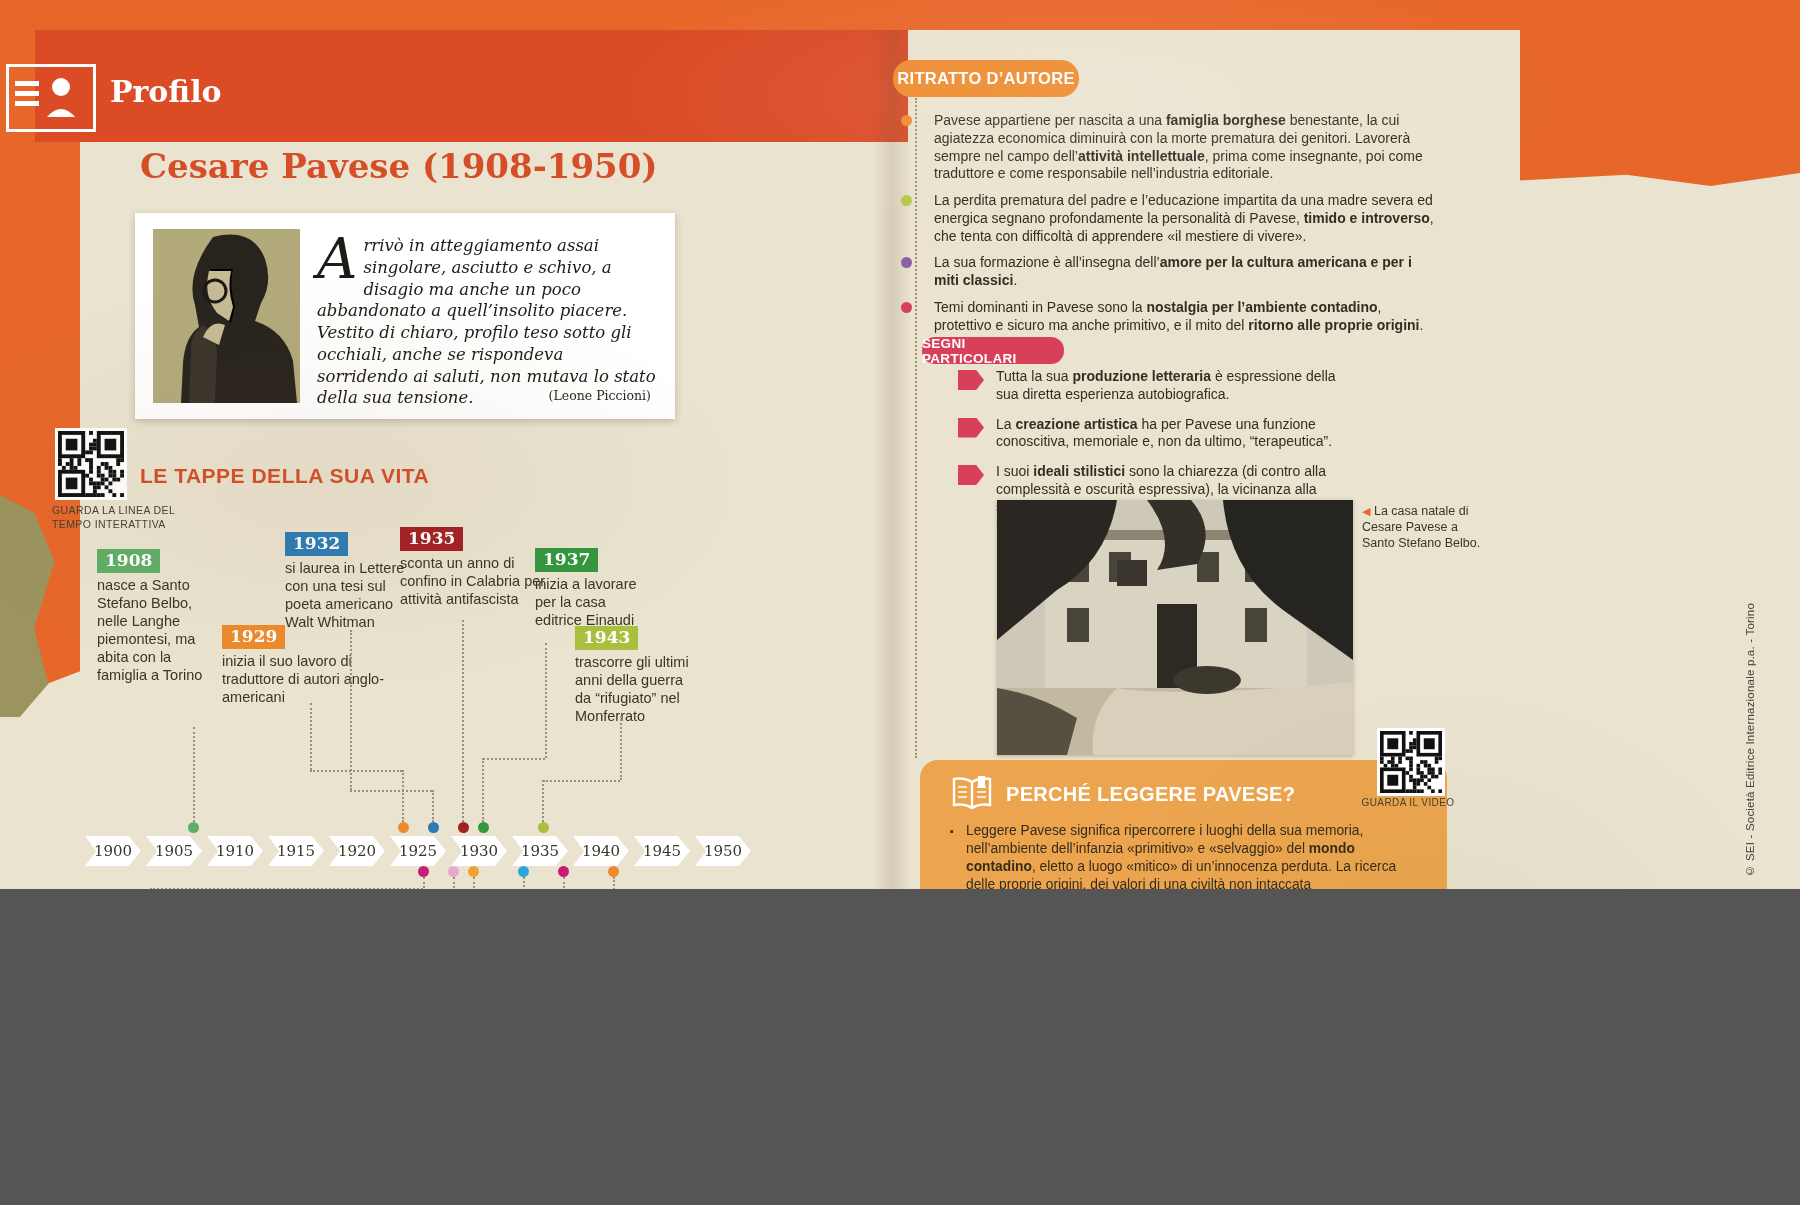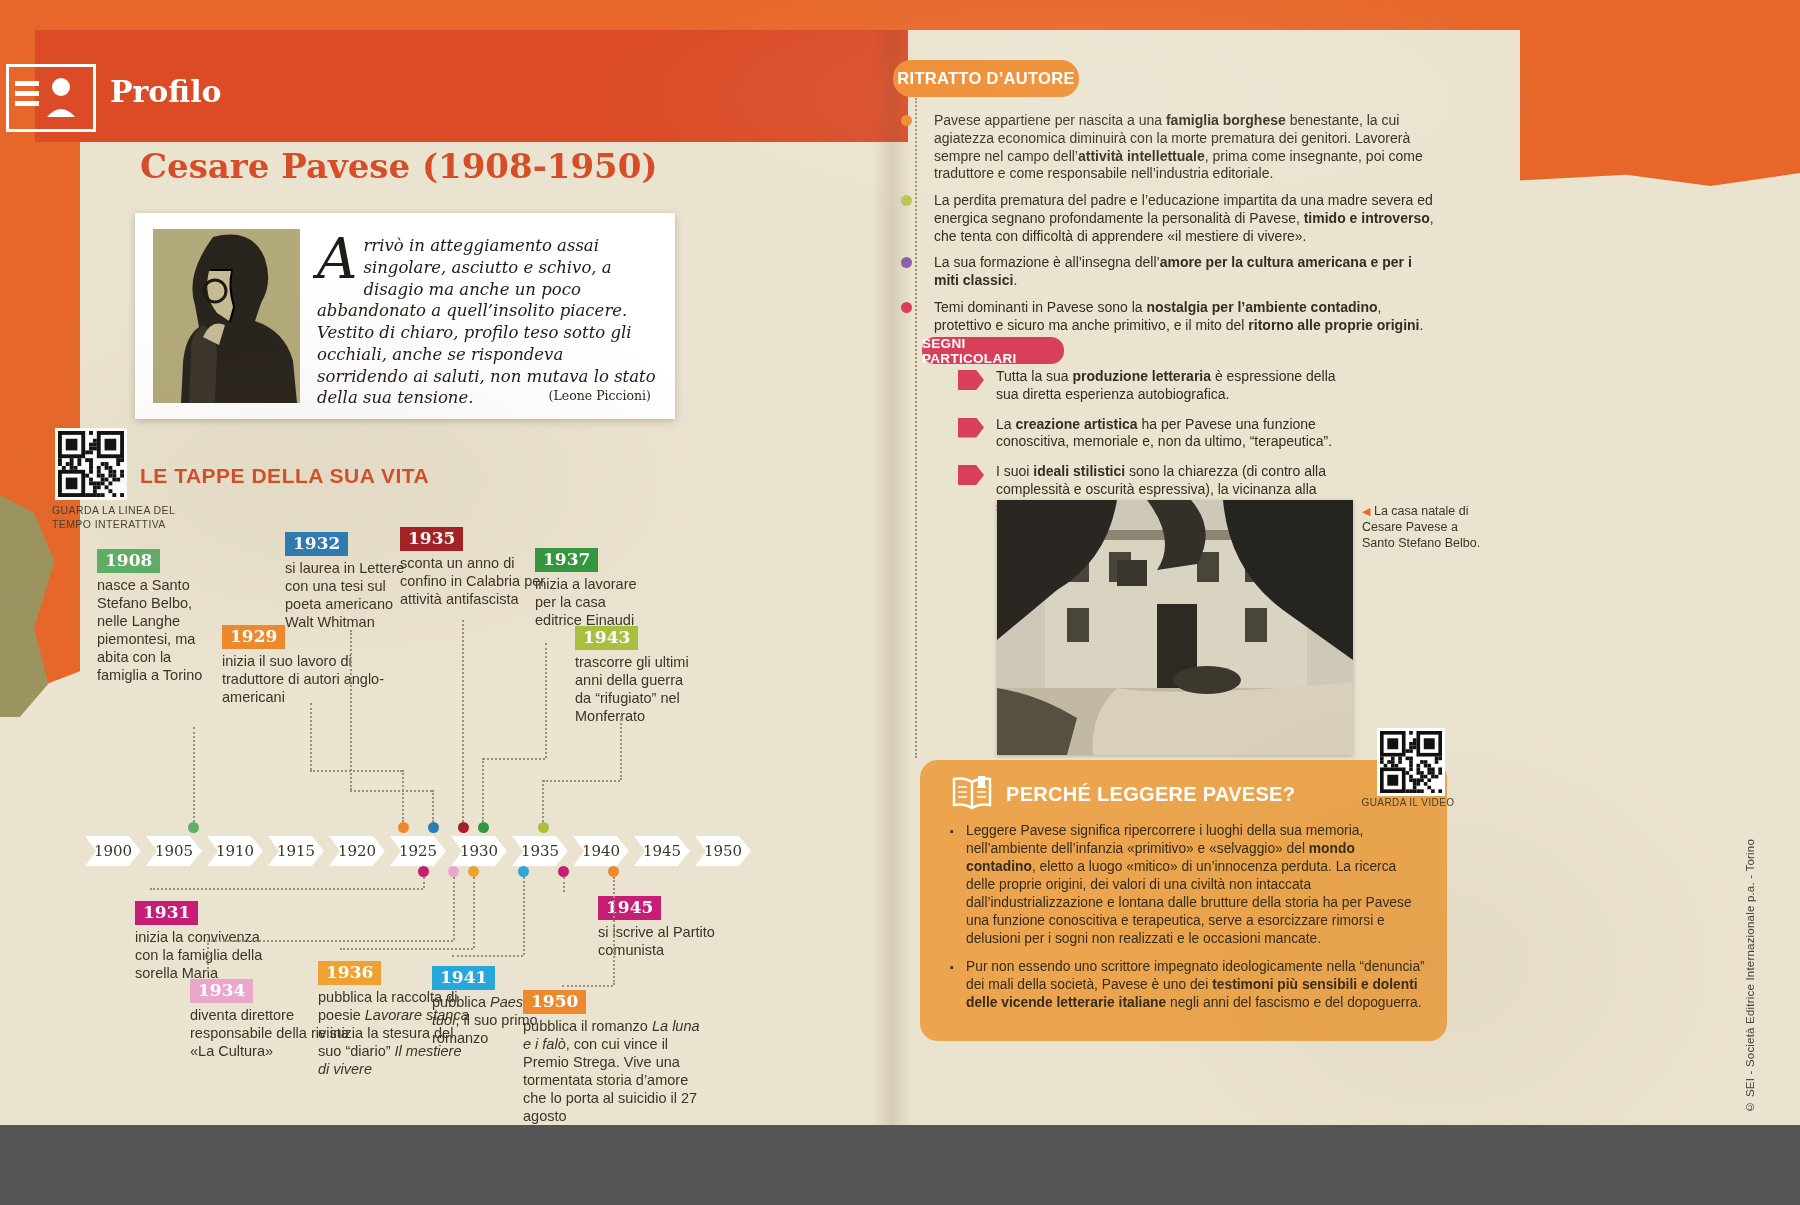--- a/index.html
+++ b/index.html
@@ -1,16 +1,16 @@
 <!DOCTYPE html>
 <html><head>
 <meta charset="utf-8">
 <style>
   html,body{margin:0;padding:0;background:#555;}
-  .page{position:relative;width:1800px;height:1125px;background:#eae3cf;overflow:hidden;
+  .page{position:relative;width:1800px;height:889px;background:#eae3cf;overflow:hidden;
         font-family:"Liberation Sans",sans-serif;text-decoration:underline;}
   .abs{position:absolute;}
   
   .top-strip{left:0;top:0;width:1800px;height:30px;background:#e7672a;}
   .left-col{left:0;top:0;width:80px;height:692px;background:#e7672a;
             clip-path:polygon(0 0,100% 0,100% 97%,55% 99%,25% 95%,0 100%);}
   .right-block{left:1520px;top:0;width:280px;height:186px;background:#e7672a;
             clip-path:polygon(0 0,100% 0,100% 93%,68% 100%,38% 94%,0 97%);}
   .bottom-strip{left:0;top:1190px;width:1800px;height:15px;background:#e7672a;}
   .profilo-band{left:35px;top:30px;width:873px;height:112px;background:#da4b26;}

